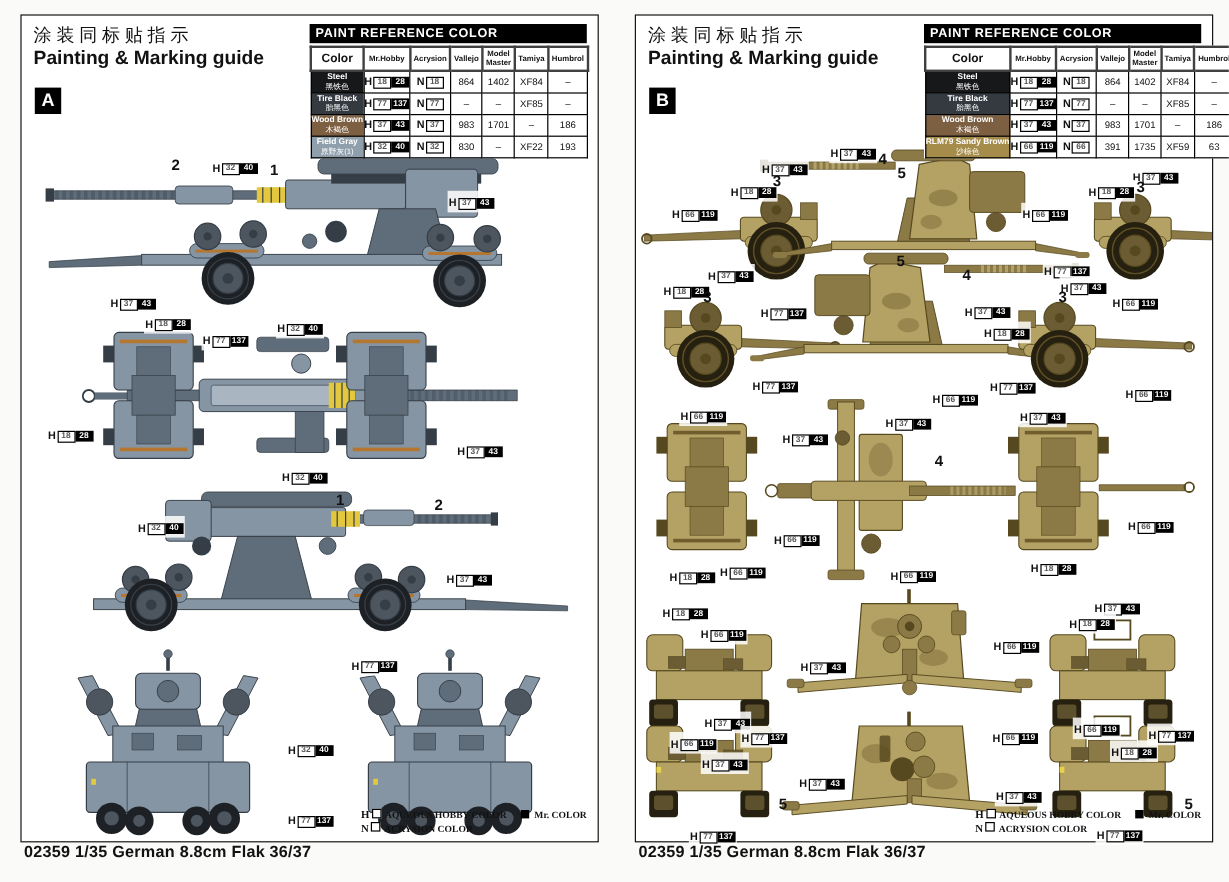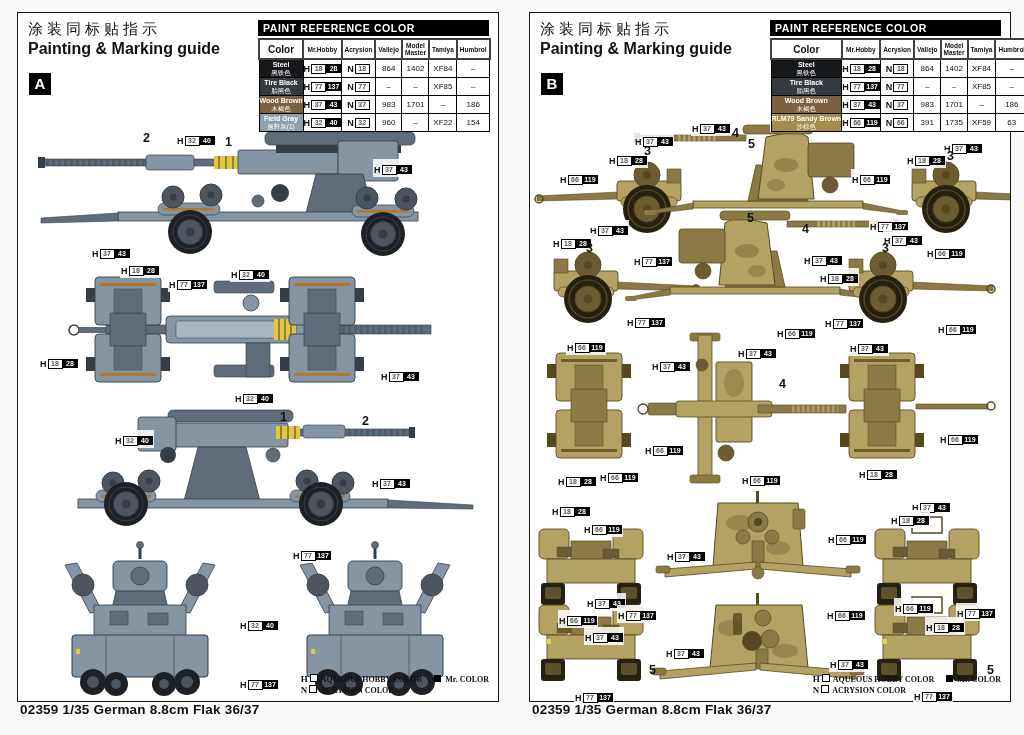--- a/index.html
+++ b/index.html
@@ -288,24 +288,24 @@
             <td>–</td>
             <td>186</td>
           </tr>
           <tr>
             <td class="ccell" style="background:#8fa0ac;color:#fff">
               <div class="cn1">Field Gray</div>
               <div class="cn2">原野灰(1)</div>
             </td>
             <td><span class="hp">H</span><span class="wb">32</span><span class="bb">40</span></td>
             <td><span class="hp">N</span><span class="wb">32</span></td>
-            <td>960</td>
+            <td>830</td>
             <td>–</td>
             <td>XF22</td>
-            <td>154</td>
+            <td>193</td>
           </tr>
         </tbody>
     </table>
   </div>
 
   <div class="callouts">
       <div class="num" style="left: 125px; top: 118px;">2</div>
       <div class="callout" style="left: 158px; top: 117px;"><span class="hp">H</span><span class="wb">32</span><span class="bb">40</span></div>
       <div class="num" style="left: 207px; top: 122px;">1</div>
       <div class="callout" style="left: 355px; top: 146px;"><span class="hp">H</span><span class="wb">37</span><span class="bb">43</span></div>

